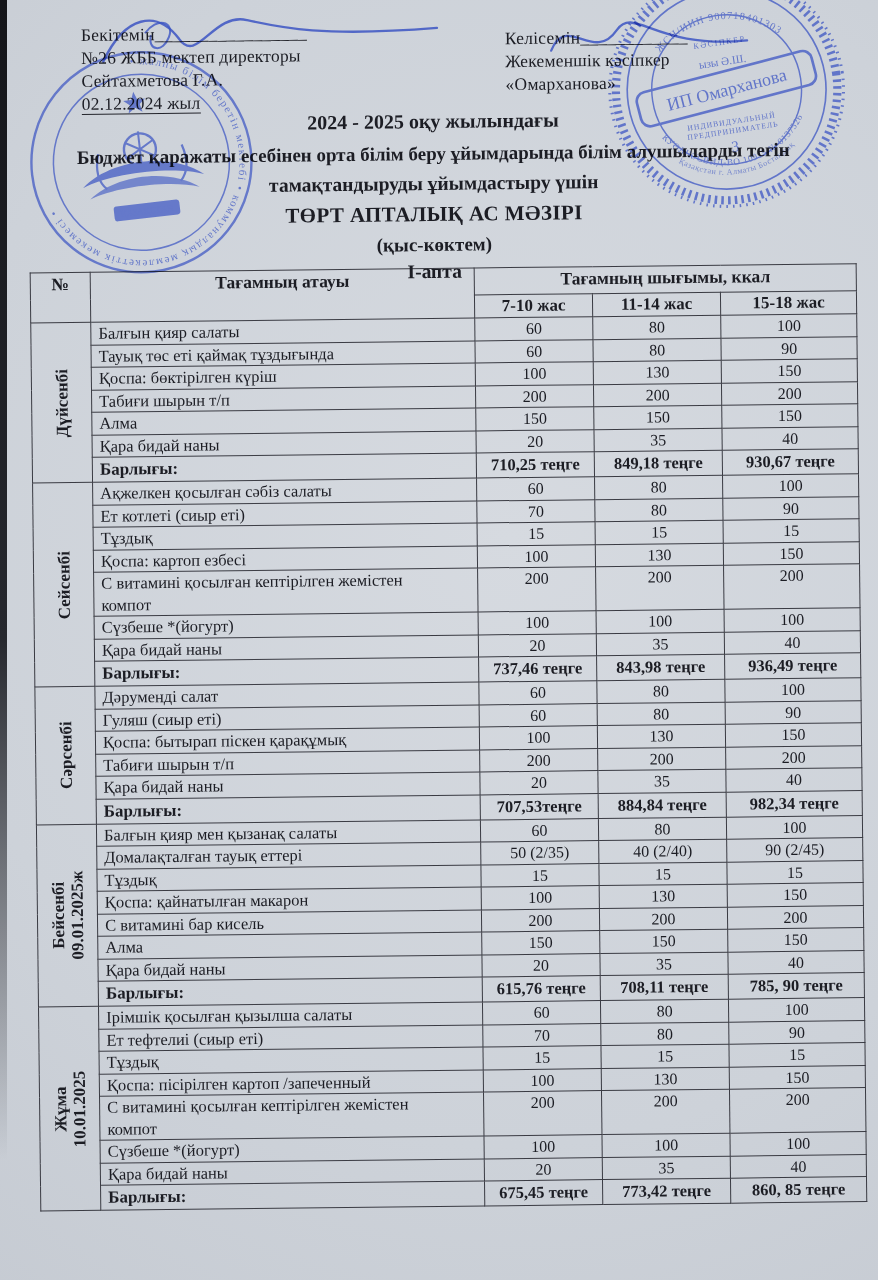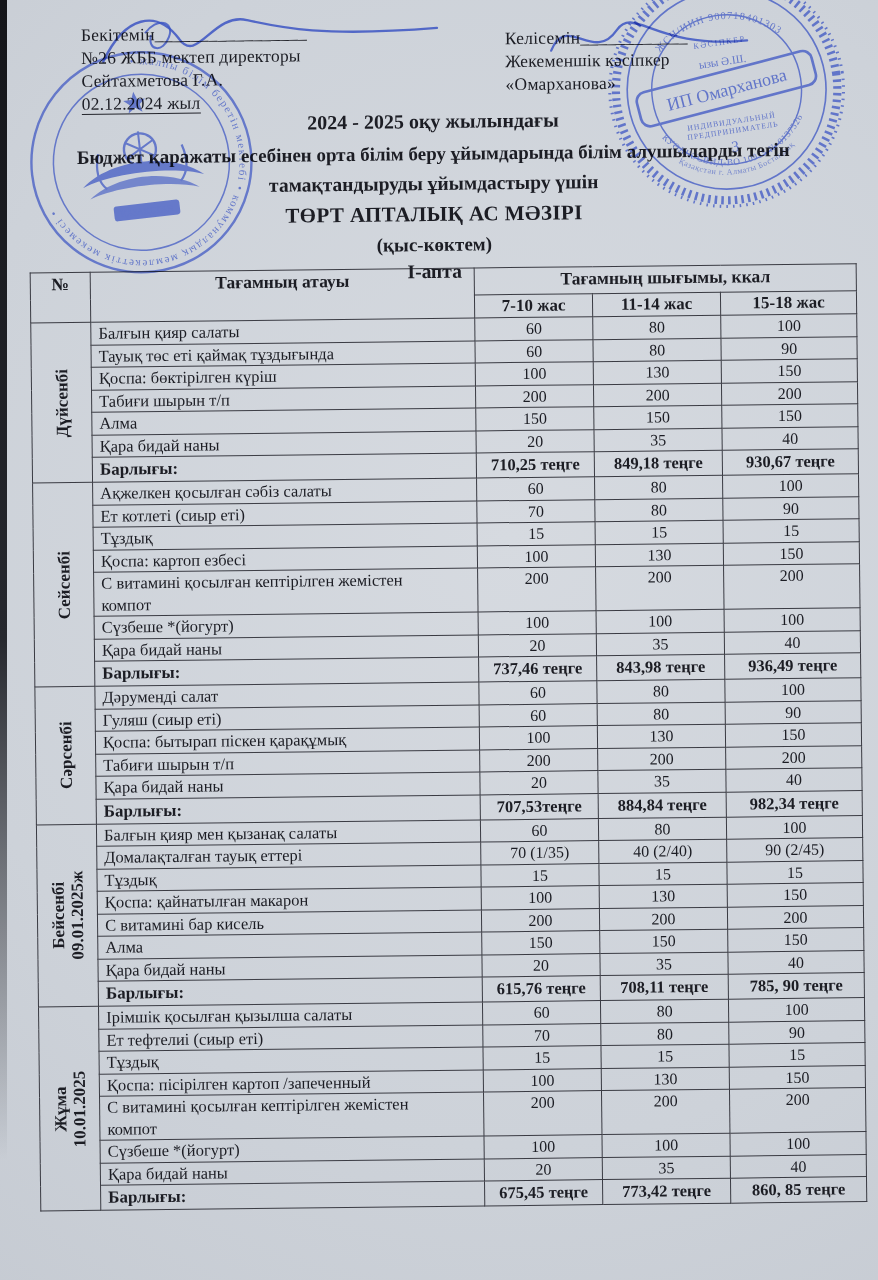--- a/index.html
+++ b/index.html
@@ -324,21 +324,21 @@
                 <div>09.01.2025ж</div>
               </div>
             </td>
             <td class="dish">Балғын қияр мен қызанақ салаты</td>
             <td class="val">60</td>
             <td class="val">80</td>
             <td class="val">100</td>
           </tr>
           <tr>
             <td class="dish">Домалақталған тауық еттері</td>
-            <td class="val">70 (1/35)</td>
+            <td class="val">50 (2/35)</td>
             <td class="val">40 (2/40)</td>
             <td class="val">90 (2/45)</td>
           </tr>
           <tr>
             <td class="dish">Тұздық</td>
             <td class="val">15</td>
             <td class="val">15</td>
             <td class="val">15</td>
           </tr>
           <tr>

